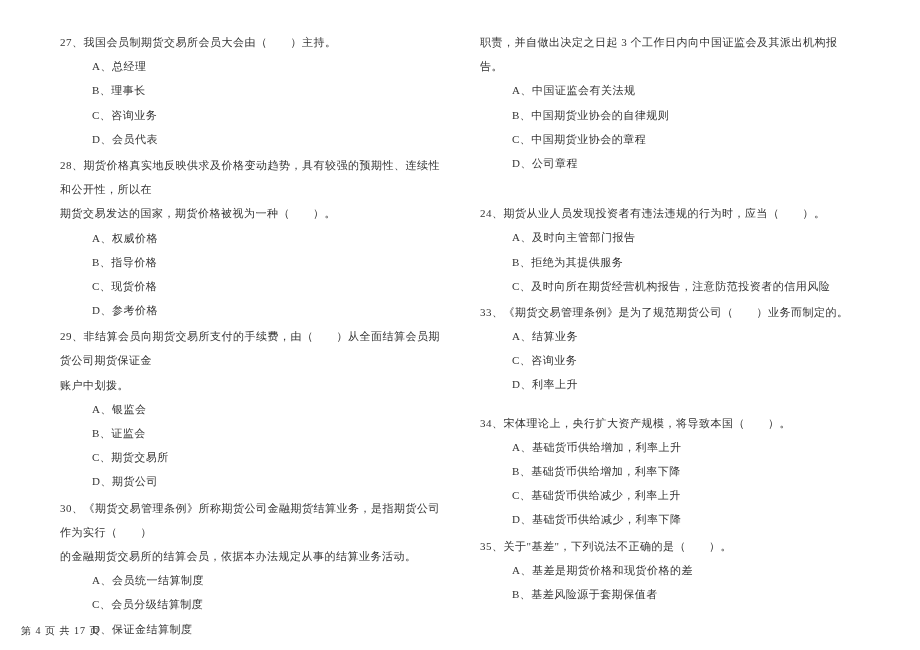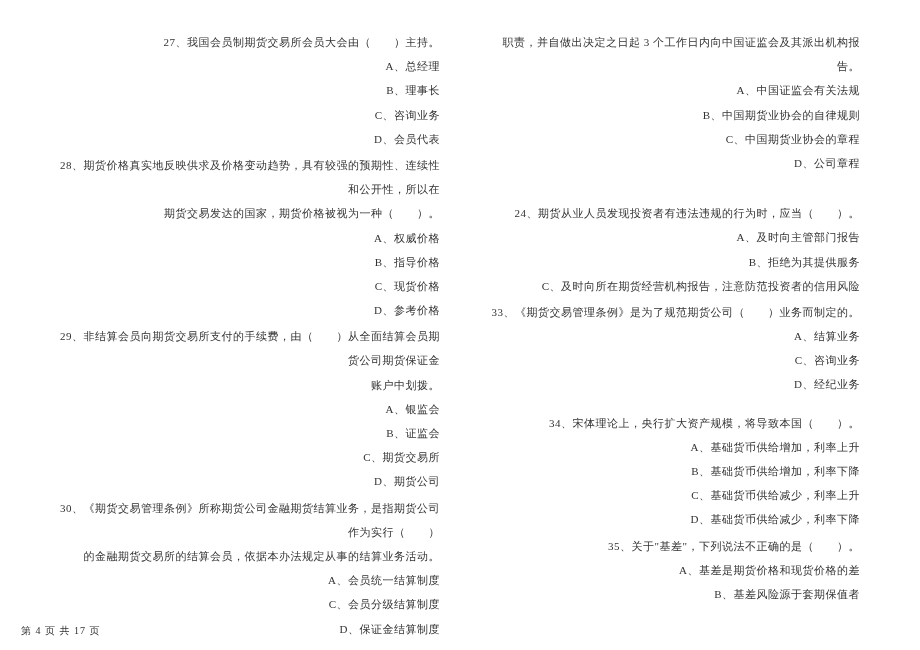--- a/index.html
+++ b/index.html
@@ -14,21 +14,20 @@
       font-family: "SimSun", "宋体", serif;
       font-size: 11px;
       color: #333;
       position: relative;
       padding: 30px 60px 30px 60px;
     }
     .columns {
       display: flex;
       gap: 40px;
       height: 580px;
-      text-align: right;
     }
     .col {
       flex: 1;
       line-height: 2.2;
     }
     .question {
       margin-bottom: 2px;
     }
     .q-text {
       letter-spacing: 0.5px;
@@ -102,21 +101,21 @@
     <div class="question">
       <div class="q-text">24、期货从业人员发现投资者有违法违规的行为时，应当（　　）。</div>
       <div class="option">A、及时向主管部门报告</div>
       <div class="option">B、拒绝为其提供服务</div>
       <div class="option">C、及时向所在期货经营机构报告，注意防范投资者的信用风险</div>
     </div>
     <div class="question">
       <div class="q-text">33、《期货交易管理条例》是为了规范期货公司（　　）业务而制定的。</div>
       <div class="option">A、结算业务</div>
       <div class="option">C、咨询业务</div>
-      <div class="option">D、经纪业务</div>
+      <div class="option">D、利率上升</div>
     </div>
     <div class="spacer"></div>
     <div class="question">
       <div class="q-text">34、宋体理论上，央行扩大资产规模，将导致本国（　　）。</div>
       <div class="option">A、基础货币供给增加，利率上升</div>
       <div class="option">B、基础货币供给增加，利率下降</div>
       <div class="option">C、基础货币供给减少，利率上升</div>
       <div class="option">D、基础货币供给减少，利率下降</div>
     </div>
     <div class="question">

